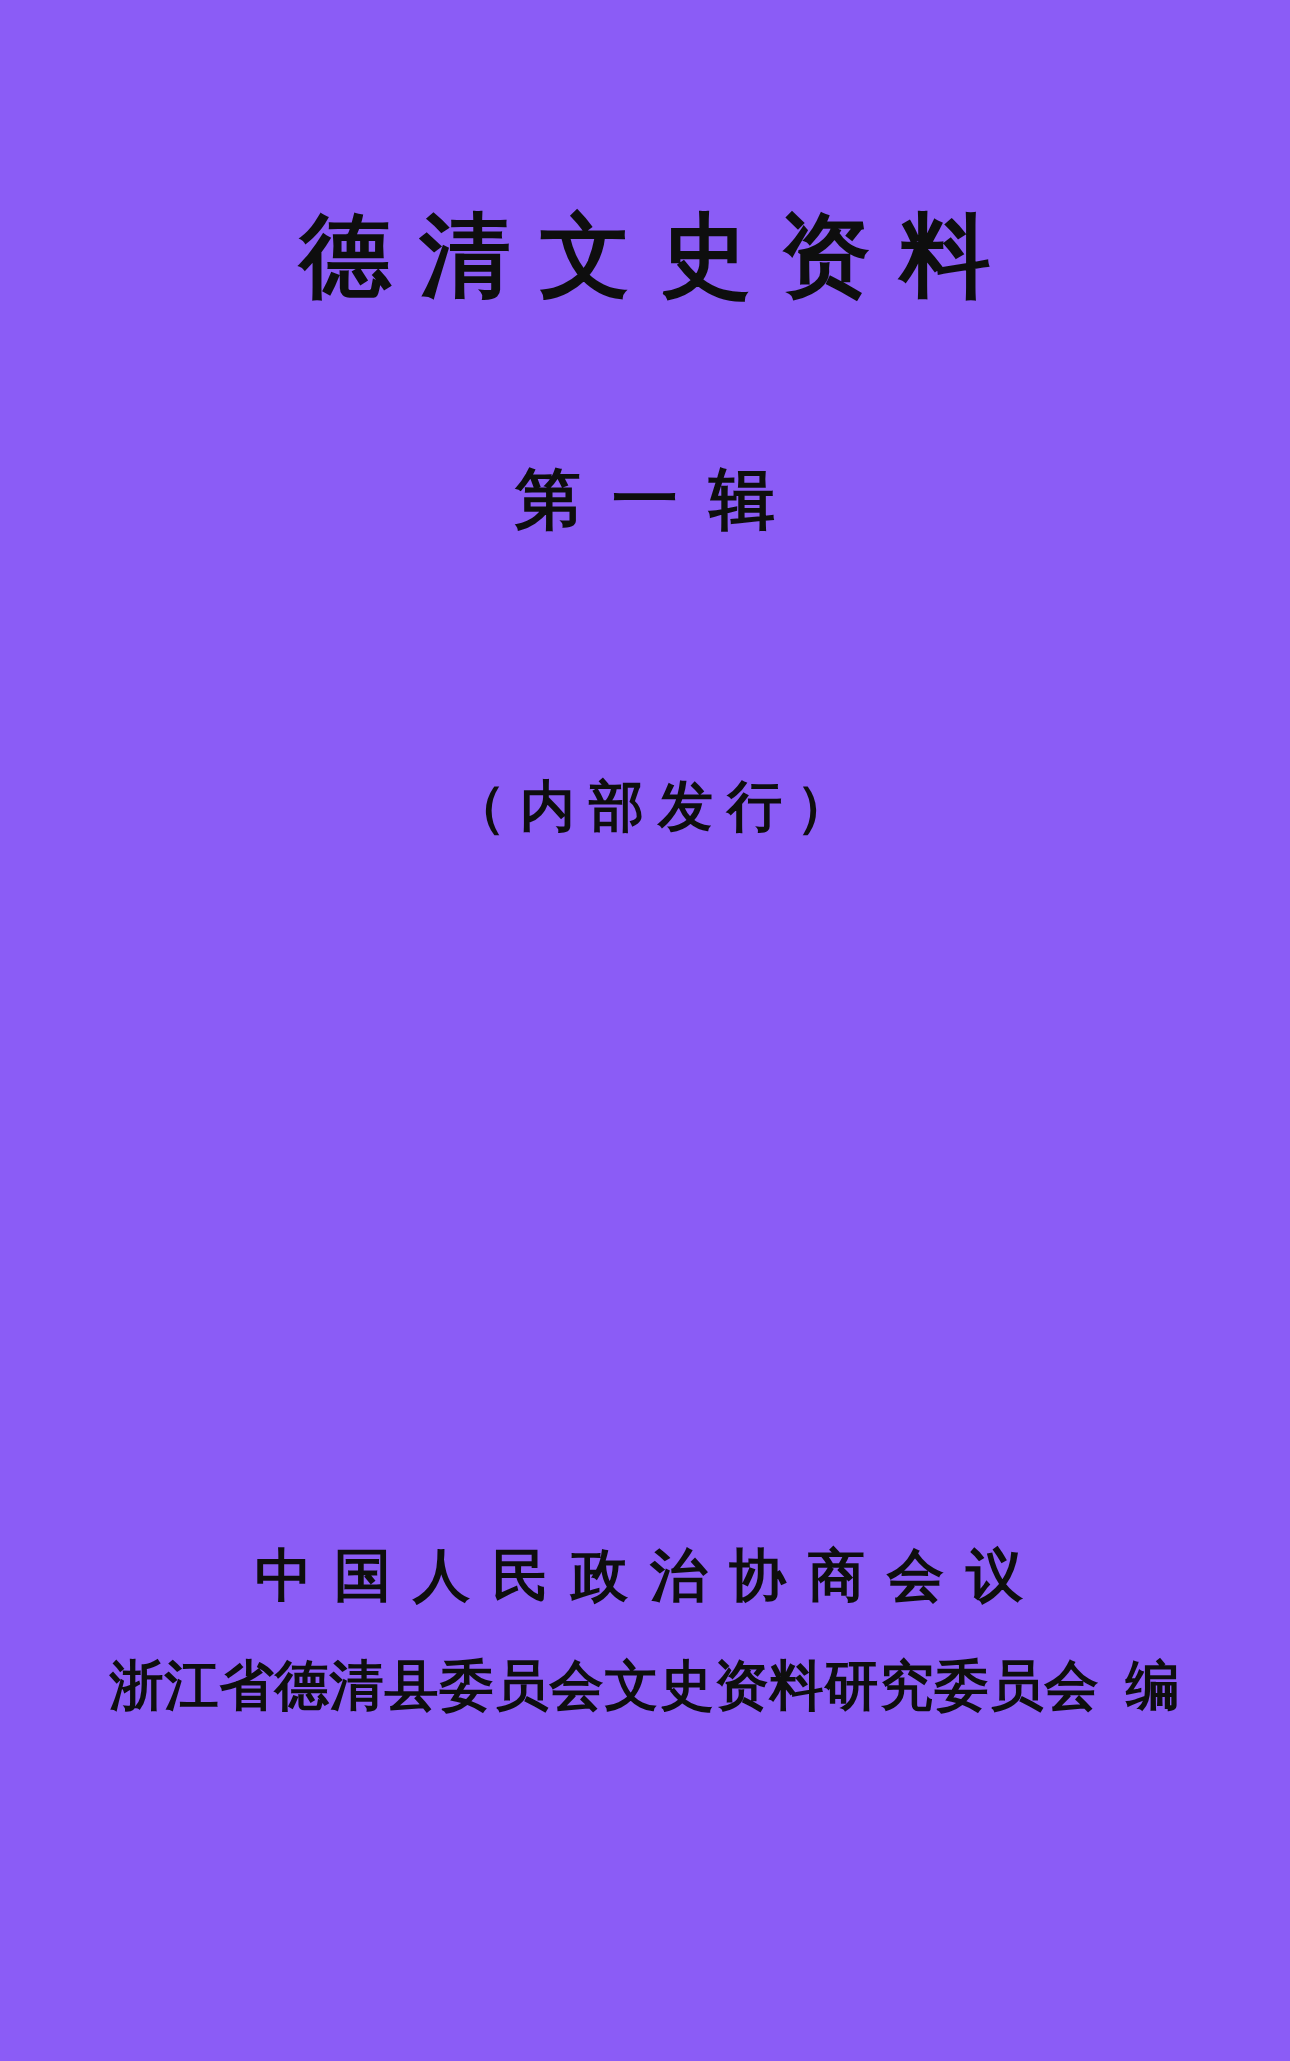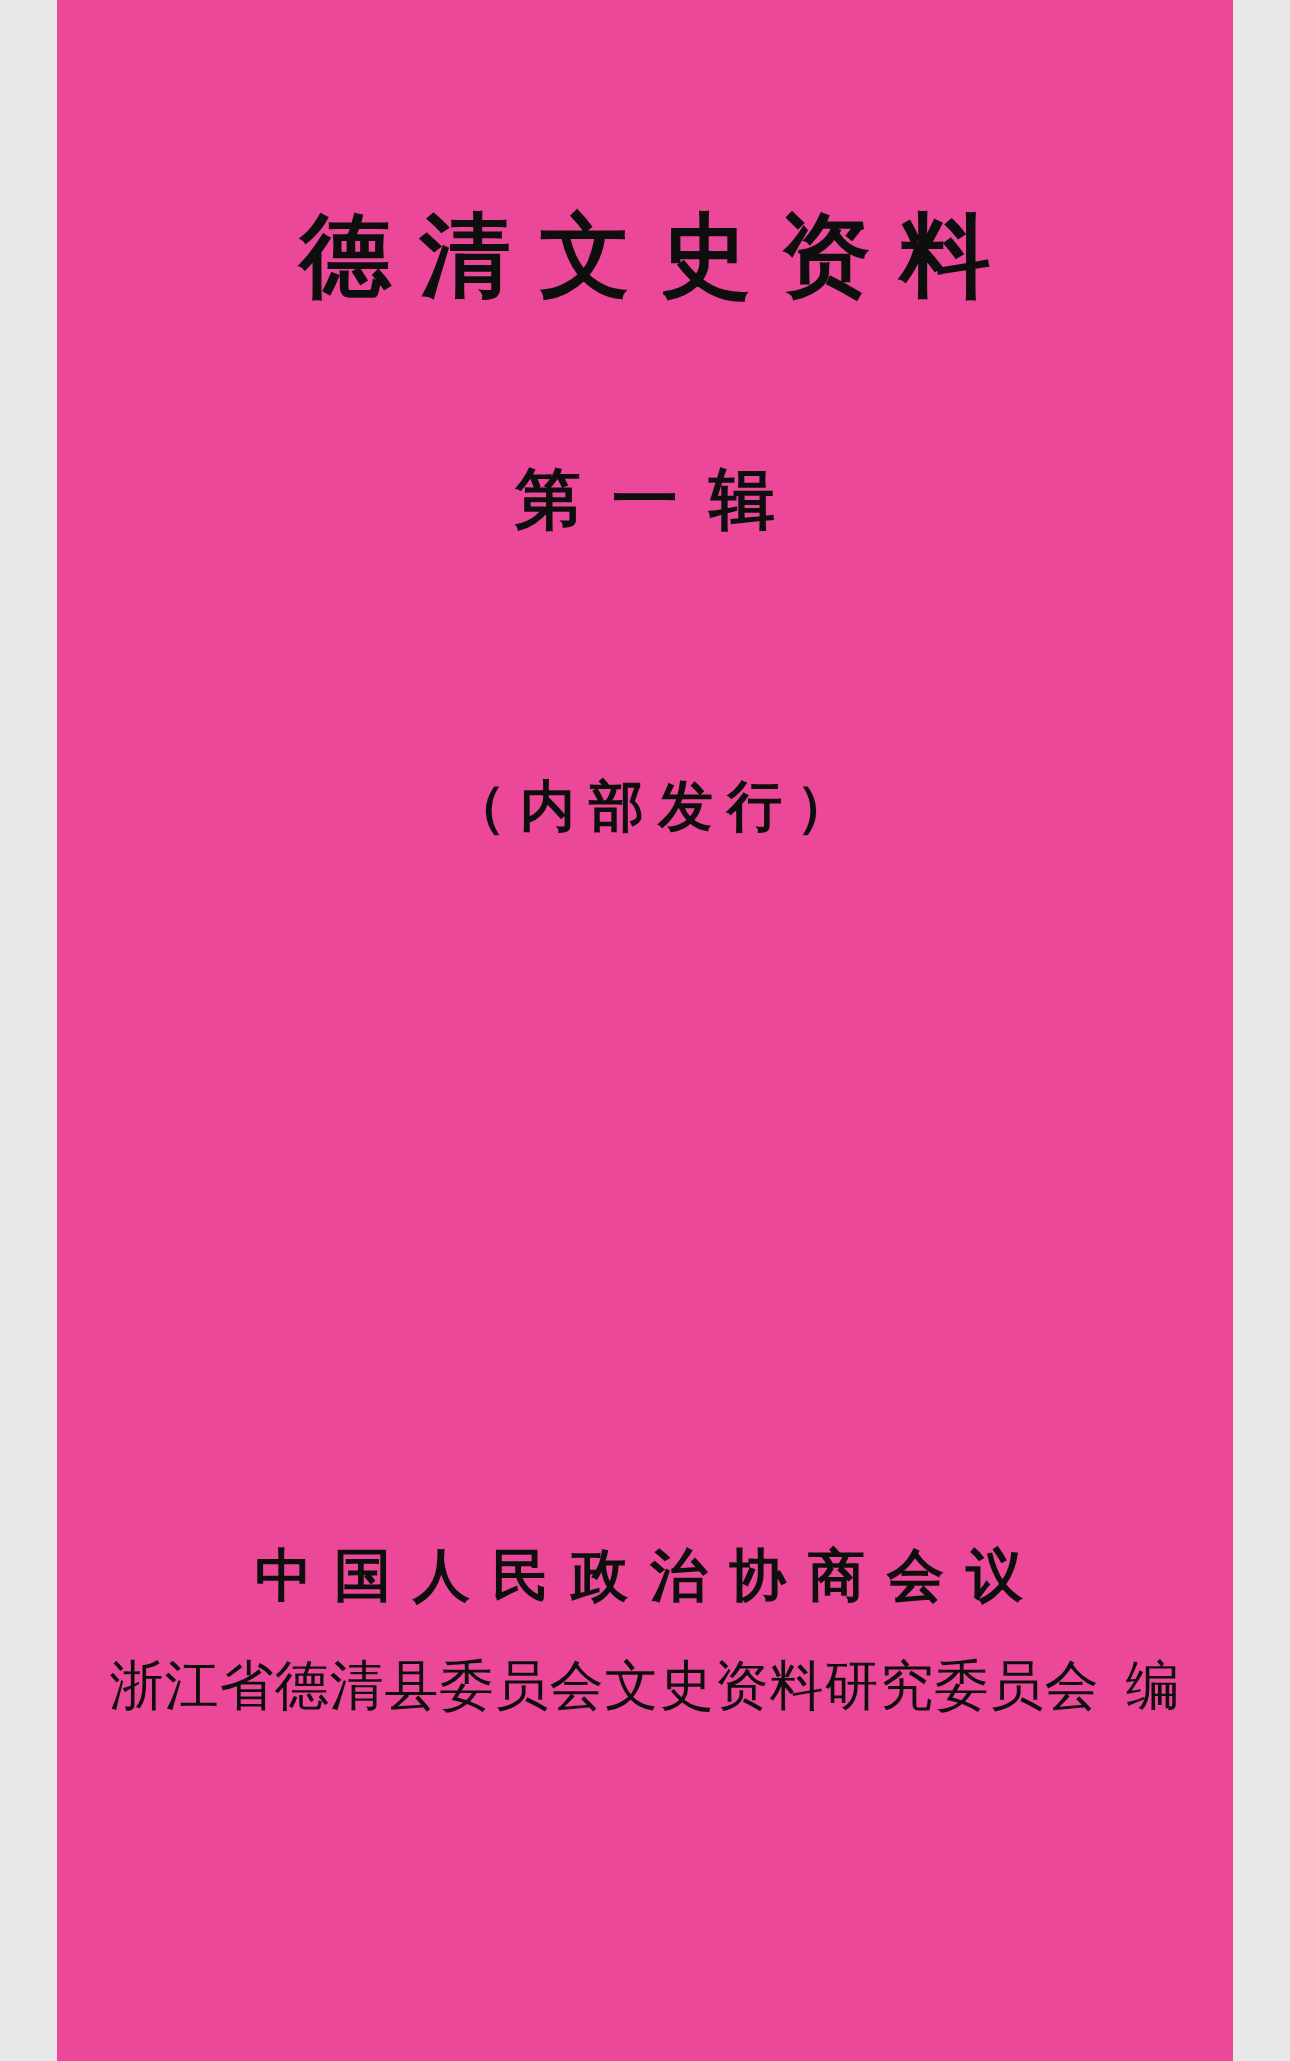--- a/index.html
+++ b/index.html
@@ -2,24 +2,24 @@
 <html><head>
 <meta charset="utf-8">
 <style>
   html, body {
     margin: 0;
     padding: 0;
     background: #e8e8e8;
   }
   .page {
     position: relative;
-    width: 1176px;
+    width: 1290px;
     height: 2061px;
     margin: 0 auto;
-    background: #ec4899;
+    background: #8b5cf6;
     color: #0e0e0e;
     font-family: "Liberation Serif", "DejaVu Serif", serif;
     overflow: hidden;
   }
   .line {
     position: absolute;
     left: 0;
     width: 100%;
     text-align: center;
     white-space: nowrap;
@@ -58,21 +58,21 @@
     font-size: 57px;
     font-weight: 700;
     letter-spacing: 22px;
     padding-left: 10px;
     box-sizing: border-box;
   }
   
   .org2 {
     top: 1659px;
     font-size: 54px;
-    font-weight: 400;
+    font-weight: 700;
     letter-spacing: 1px;
   }
   .org2 .editor {
     margin-left: 26px;
   }
   
   .date {
     top: 1799px;
     font-size: 44px;
     font-weight: 400;

